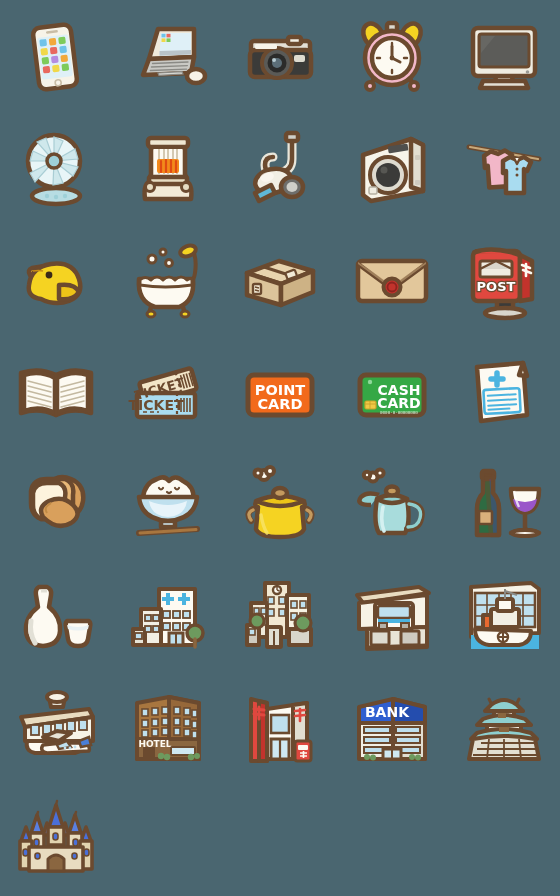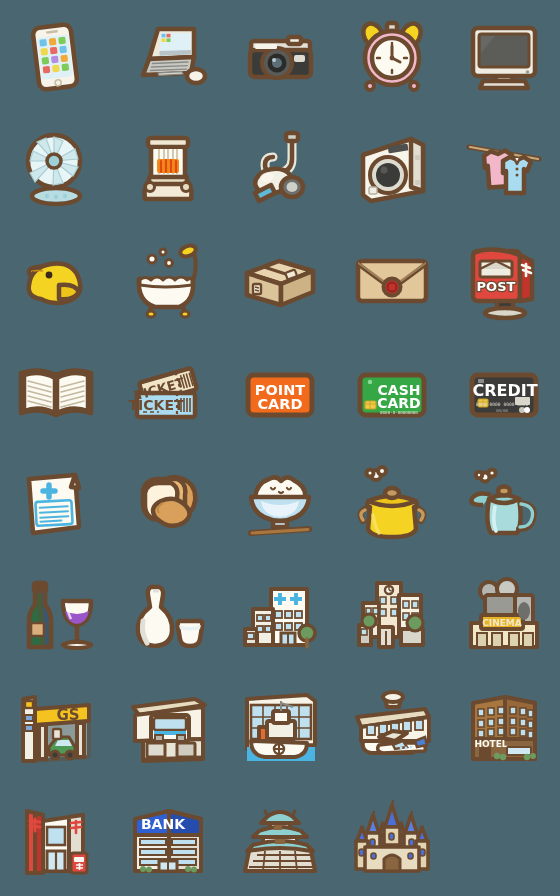--- a/index.html
+++ b/index.html
@@ -382,37 +382,20 @@
       <g stroke="#c9a22a" stroke-width="0.9">
           <path d="M16 55 L27 55"></path>
           <path d="M21 52 L21 60"></path>
         </g>
       <text class="ico-text" x="50" y="46" font-size="14" text-anchor="middle" fill="#ffffff">CASH</text>
       <text class="ico-text" x="50" y="59" font-size="14" text-anchor="middle" fill="#ffffff">CARD</text>
       <text x="50" y="64.5" font-size="4.2" text-anchor="middle" fill="#d6f0d9" font-family="'DejaVu Sans Mono',monospace">0000-0-00000000</text>
     </svg>
   </div>
 
-  <div class="cell">
-    <svg width="86" height="86" viewBox="0 0 86 86">
-      <rect x="11" y="26" width="64" height="40" rx="6" fill="#3b3b39" stroke="#6b4a2f" stroke-width="5"></rect>
-      <rect x="17" y="30" width="6" height="4" rx="0.8" fill="#8c8c88"></rect>
-      <text class="ico-text" x="44" y="47" font-size="16" text-anchor="middle" fill="#ffffff">CREDIT</text>
-      <rect x="17" y="50" width="10" height="8" rx="1.5" fill="#f0c945" stroke="#c9a22a" stroke-width="1.2"></rect>
-      <g stroke="#c9a22a" stroke-width="0.9">
-          <path d="M17 53 L27 53"></path>
-          <path d="M22 50 L22 58"></path>
-        </g>
-      <rect x="54" y="48" width="15" height="8" rx="1" fill="#d9d6cb"></rect>
-      <text x="41" y="56.5" font-size="4.6" text-anchor="middle" fill="#d9d6cb" font-family="'DejaVu Sans Mono',monospace">0000 0000 0000 0000</text>
-      <text x="41" y="62.5" font-size="3.8" text-anchor="middle" fill="#b5b2a8" font-family="'DejaVu Sans Mono',monospace">00/00</text>
-      <circle cx="61" cy="61" r="3" fill="#c9c6bb"></circle>
-        <circle cx="66" cy="61" r="3" fill="#ffffff"></circle>
-    </svg>
-  </div>
 
   <div class="cell">
     <svg width="86" height="86" viewBox="0 0 86 86">
       <g stroke="#6b4a2f" stroke-width="4.5" stroke-linejoin="round">
         <path d="M16 18 L62 14 L66 66 L20 72 Z" fill="#fdfaf2"></path>
         <path d="M62 14 L58 26 L66 27 Z" fill="#e8e4d6"></path>
       </g>
       <path d="M36 24 L36 36 M30 30 L42 30" stroke="#4bb4e0" stroke-width="5.5" stroke-linecap="round"></path>
       <rect x="23" y="40" width="36" height="24" rx="2.5" fill="none" stroke="#4bb4e0" stroke-width="2.6" transform="rotate(-3 41 52)"></rect>
       <g stroke="#4bb4e0" stroke-width="2" stroke-linecap="round" transform="rotate(-3 41 52)">
@@ -578,63 +561,21 @@
         <rect x="17" y="46" width="5" height="6"></rect>
           <rect x="24" y="46" width="5" height="6"></rect>
         <rect x="12" y="56" width="6" height="6"></rect>
       </g>
       <path d="M37 58 L37 74" stroke="#6b4a2f" stroke-width="2"></path>
       <circle cx="20" cy="48" r="7" fill="#6d9a5e" stroke="#6b4a2f" stroke-width="3"></circle>
       <circle cx="66" cy="50" r="8" fill="#6d9a5e" stroke="#6b4a2f" stroke-width="3.2"></circle>
     </svg>
   </div>
 
-  <div class="cell">
-    <svg width="86" height="86" viewBox="0 0 86 86">
-      <g stroke="#6b4a2f" stroke-width="4" stroke-linejoin="round">
-        <ellipse cx="28" cy="18" rx="9" ry="9" fill="#b5b5b2"></ellipse>
-        <ellipse cx="46" cy="16" rx="10" ry="10" fill="#c9c9c4"></ellipse>
-        <rect x="24" y="22" width="30" height="20" rx="3" fill="#9a9a95"></rect>
-        <rect x="54" y="22" width="18" height="30" rx="3" fill="#b5b5b2"></rect>
-        <path d="M10 50 L76 50 L76 74 L10 74 Z" fill="#f2e8c8"></path>
-        <rect x="20" y="42" width="42" height="14" rx="2" fill="#e8b424"></rect>
-      </g>
-      <ellipse cx="63" cy="38" rx="6" ry="9" fill="#6e6e6b"></ellipse>
-      <text class="ico-text" x="41" y="53" font-size="9" text-anchor="middle" fill="#f2e6c8">CINEMA</text>
-      <g fill="#ddd2b0" stroke="#6b4a2f" stroke-width="2">
-        <rect x="16" y="60" width="10" height="14"></rect>
-          <rect x="31" y="60" width="10" height="14"></rect>
-        <rect x="48" y="60" width="10" height="14"></rect>
-          <rect x="62" y="60" width="10" height="14"></rect>
-      </g>
-    </svg>
-  </div>
-
-  <div class="cell">
-    <svg width="86" height="86" viewBox="0 0 86 86">
-      <g stroke="#6b4a2f" stroke-width="4" stroke-linejoin="round">
-        <path d="M22 24 L76 20 L76 36 L22 40 Z" fill="#f5c320"></path>
-        <path d="M10 14 L22 12 L22 76 L10 76 Z" fill="#f2efe4"></path>
-        <path d="M22 40 L76 36 L76 72 L22 76 Z" fill="#efe9da" opacity="0.4"></path>
-        <rect x="26" y="40" width="7" height="34" fill="#e8e4d6"></rect>
-        <rect x="64" y="38" width="7" height="34" fill="#e8e4d6"></rect>
-      </g>
-      <text class="ico-text" x="55" y="35" font-size="15" text-anchor="middle" fill="#6b4a2f">GS</text>
-      <rect x="12" y="16" width="8" height="7" fill="#f5c320" stroke="#6b4a2f" stroke-width="2.4"></rect>
-      <rect x="12" y="30" width="8" height="6" fill="#7fa8d8" stroke="#6b4a2f" stroke-width="2"></rect>
-      <rect x="12" y="40" width="8" height="6" fill="#7fa8d8" stroke="#6b4a2f" stroke-width="2"></rect>
-      <g stroke="#6b4a2f" stroke-width="3" stroke-linejoin="round">
-        <path d="M36 62 L44 52 L56 52 L62 62 L62 70 L36 70 Z" fill="#4e9a55"></path>
-        <circle cx="42" cy="70" r="4" fill="#3b3b39"></circle>
-          <circle cx="57" cy="70" r="4" fill="#3b3b39"></circle>
-      </g>
-      <path d="M45 55 L56 55 L59 61 L42 61 Z" fill="#cfe8f2"></path>
-      <rect x="40" y="44" width="8" height="10" rx="1.5" fill="#e8e4d6" stroke="#6b4a2f" stroke-width="2.4"></rect>
-    </svg>
-  </div>
+
 
 
   <div class="cell">
     <svg width="86" height="86" viewBox="0 0 86 86">
       <g stroke="#6b4a2f" stroke-width="4" stroke-linejoin="round">
         <path d="M8 22 L70 14 L80 20 L14 30 Z" fill="#e8dcc0"></path>
         <path d="M10 30 L78 22 L78 54 L10 56 Z" fill="#f7f3e6"></path>
         <path d="M18 56 L78 54 L78 74 L18 76 Z" fill="#e8e4d6"></path>
         <rect x="26" y="30" width="38" height="26" rx="3" fill="#fdfaf2"></rect>
       </g>

